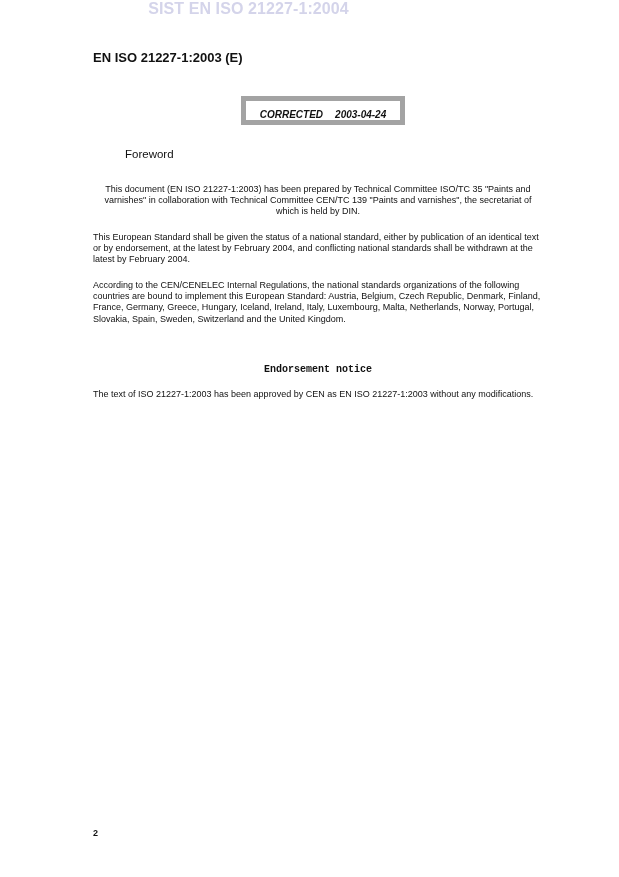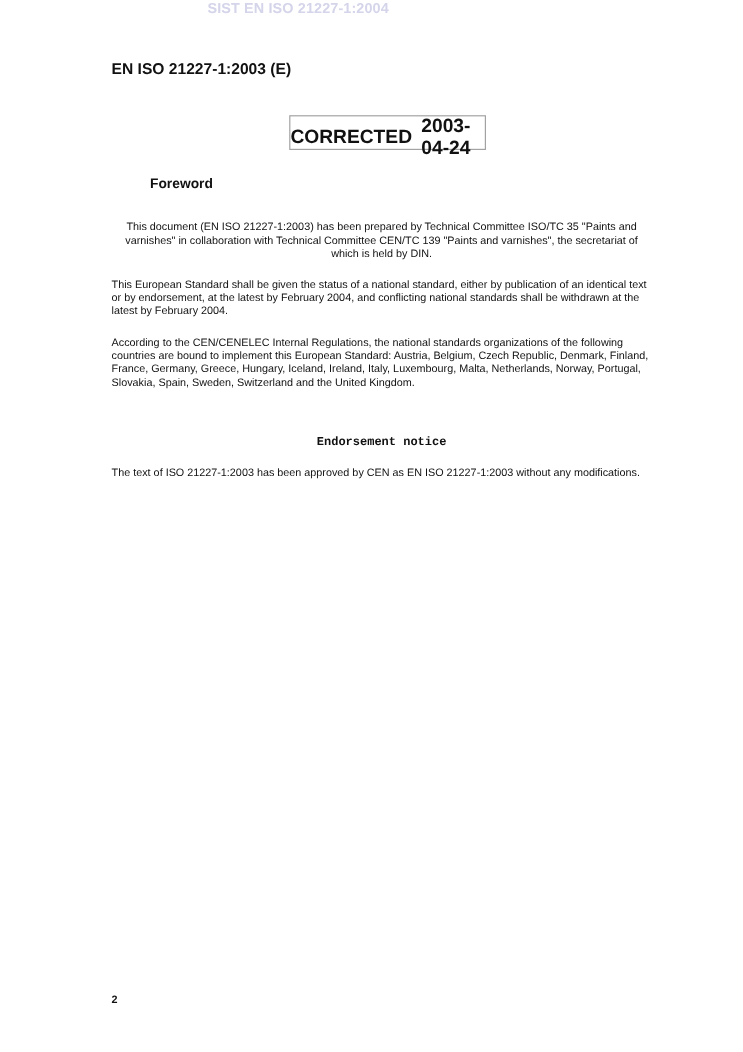--- a/index.html
+++ b/index.html
@@ -14,55 +14,56 @@
       overflow: hidden;
       font-family: "Liberation Sans", sans-serif;
       color: #111111;
     }
     .watermark {
       position: absolute;
       top: 0px;
       left: 0;
       width: 497px;
       text-align: center;
-      font-size: 12px;
+      font-size: 16px;
       font-weight: bold;
       color: #d4d4ea;
       letter-spacing: 0.1px;
     }
     .doc-header {
       position: absolute;
       top: 50px;
       left: 93px;
       font-size: 13px;
       font-weight: bold;
     }
     .corrected-box {
       position: absolute;
       top: 96px;
       left: 241px;
       width: 164px;
       height: 29px;
-      border: 1px solid #a3a3a3;
+      border: 5px solid #a3a3a3;
       box-sizing: border-box;
-      font-size: 16px;
+      font-size: 10px;
       font-weight: bold;
       display: flex;
       align-items: center;
       justify-content: center;
       padding-top: 8px;
       word-spacing: 0;
+      font-style: italic;
     }
     .corrected-box .gap { display: inline-block; width: 12px; }
     .section-title {
       position: absolute;
       left: 93px;
       top: 148px;
       font-size: 11.5px;
-      font-weight: bold;
+      font-weight: normal;
       padding-left: 32px;
     }
     .para {
       position: absolute;
       left: 93px;
       width: 450px;
       font-size: 9px;
       line-height: 11.2px;
       margin: 0;
     }

